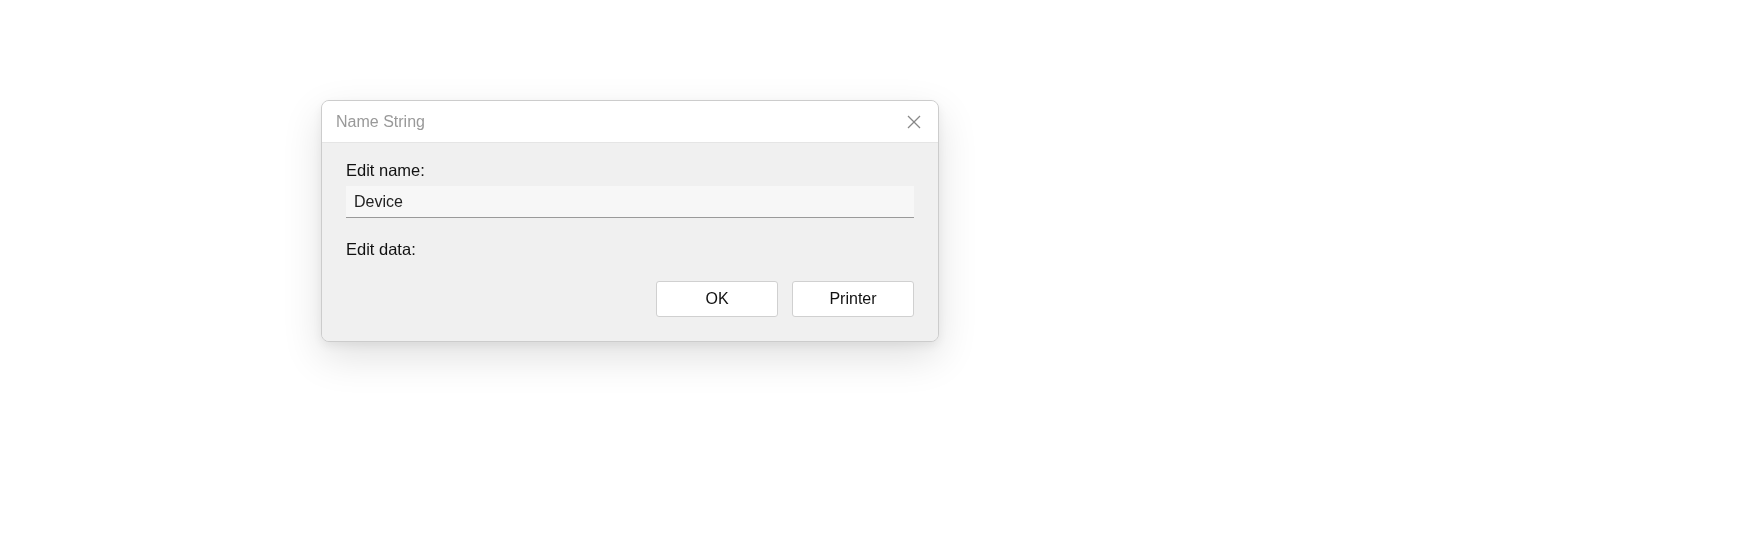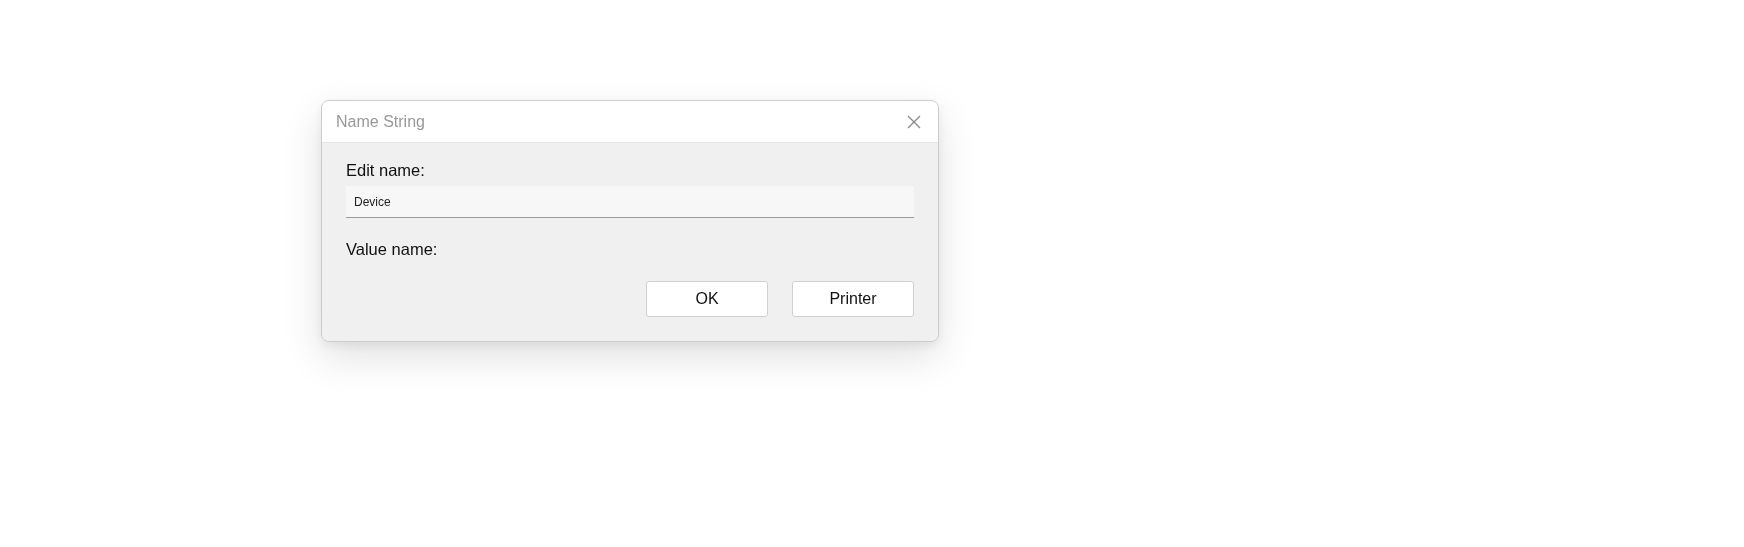--- a/index.html
+++ b/index.html
@@ -64,38 +64,38 @@
       color: #111;
       margin-bottom: 6px;
     }
     .field {
       width: 100%;
       height: 32px;
       background: #ffffff;
       border: none;
       border-bottom: 1px solid #9a9a9a;
       padding: 0 8px;
-      font-size: 12px;
+      font-size: 16px;
       color: #111;
       display: flex;
       align-items: center;
       outline: none;
       font-family: inherit;
     }
     .field.readonly {
       background: #f7f7f7;
       color: #222;
     }
     .group {
       margin-bottom: 22px;
     }
     .buttons {
       display: flex;
       justify-content: flex-end;
-      gap: 24px;
+      gap: 14px;
       margin-top: 8px;
     }
     .btn {
       width: 122px;
       height: 36px;
       border: 1px solid #d0d0d0;
       background: #ffffff;
       font-size: 16px;
       color: #111;
       border-radius: 3px;
@@ -115,20 +115,20 @@
         <line x1="13" y1="1" x2="1" y2="13"></line>
       </svg>
     </div>
   </div>
   <div class="body">
     <div class="group">
       <div class="label">Edit name:</div>
       <input class="field readonly" type="text" readonly="" value="Device" style="">
     </div>
     <div class="group">
-      <div class="label">Value name:</div>
+      <div class="label">Edit data:</div>
     </div>
     <div class="buttons">
       <button class="btn">OK</button>
       <button class="btn">Printer</button>
     </div>
   </div>
 </div>
 
 </body></html>

